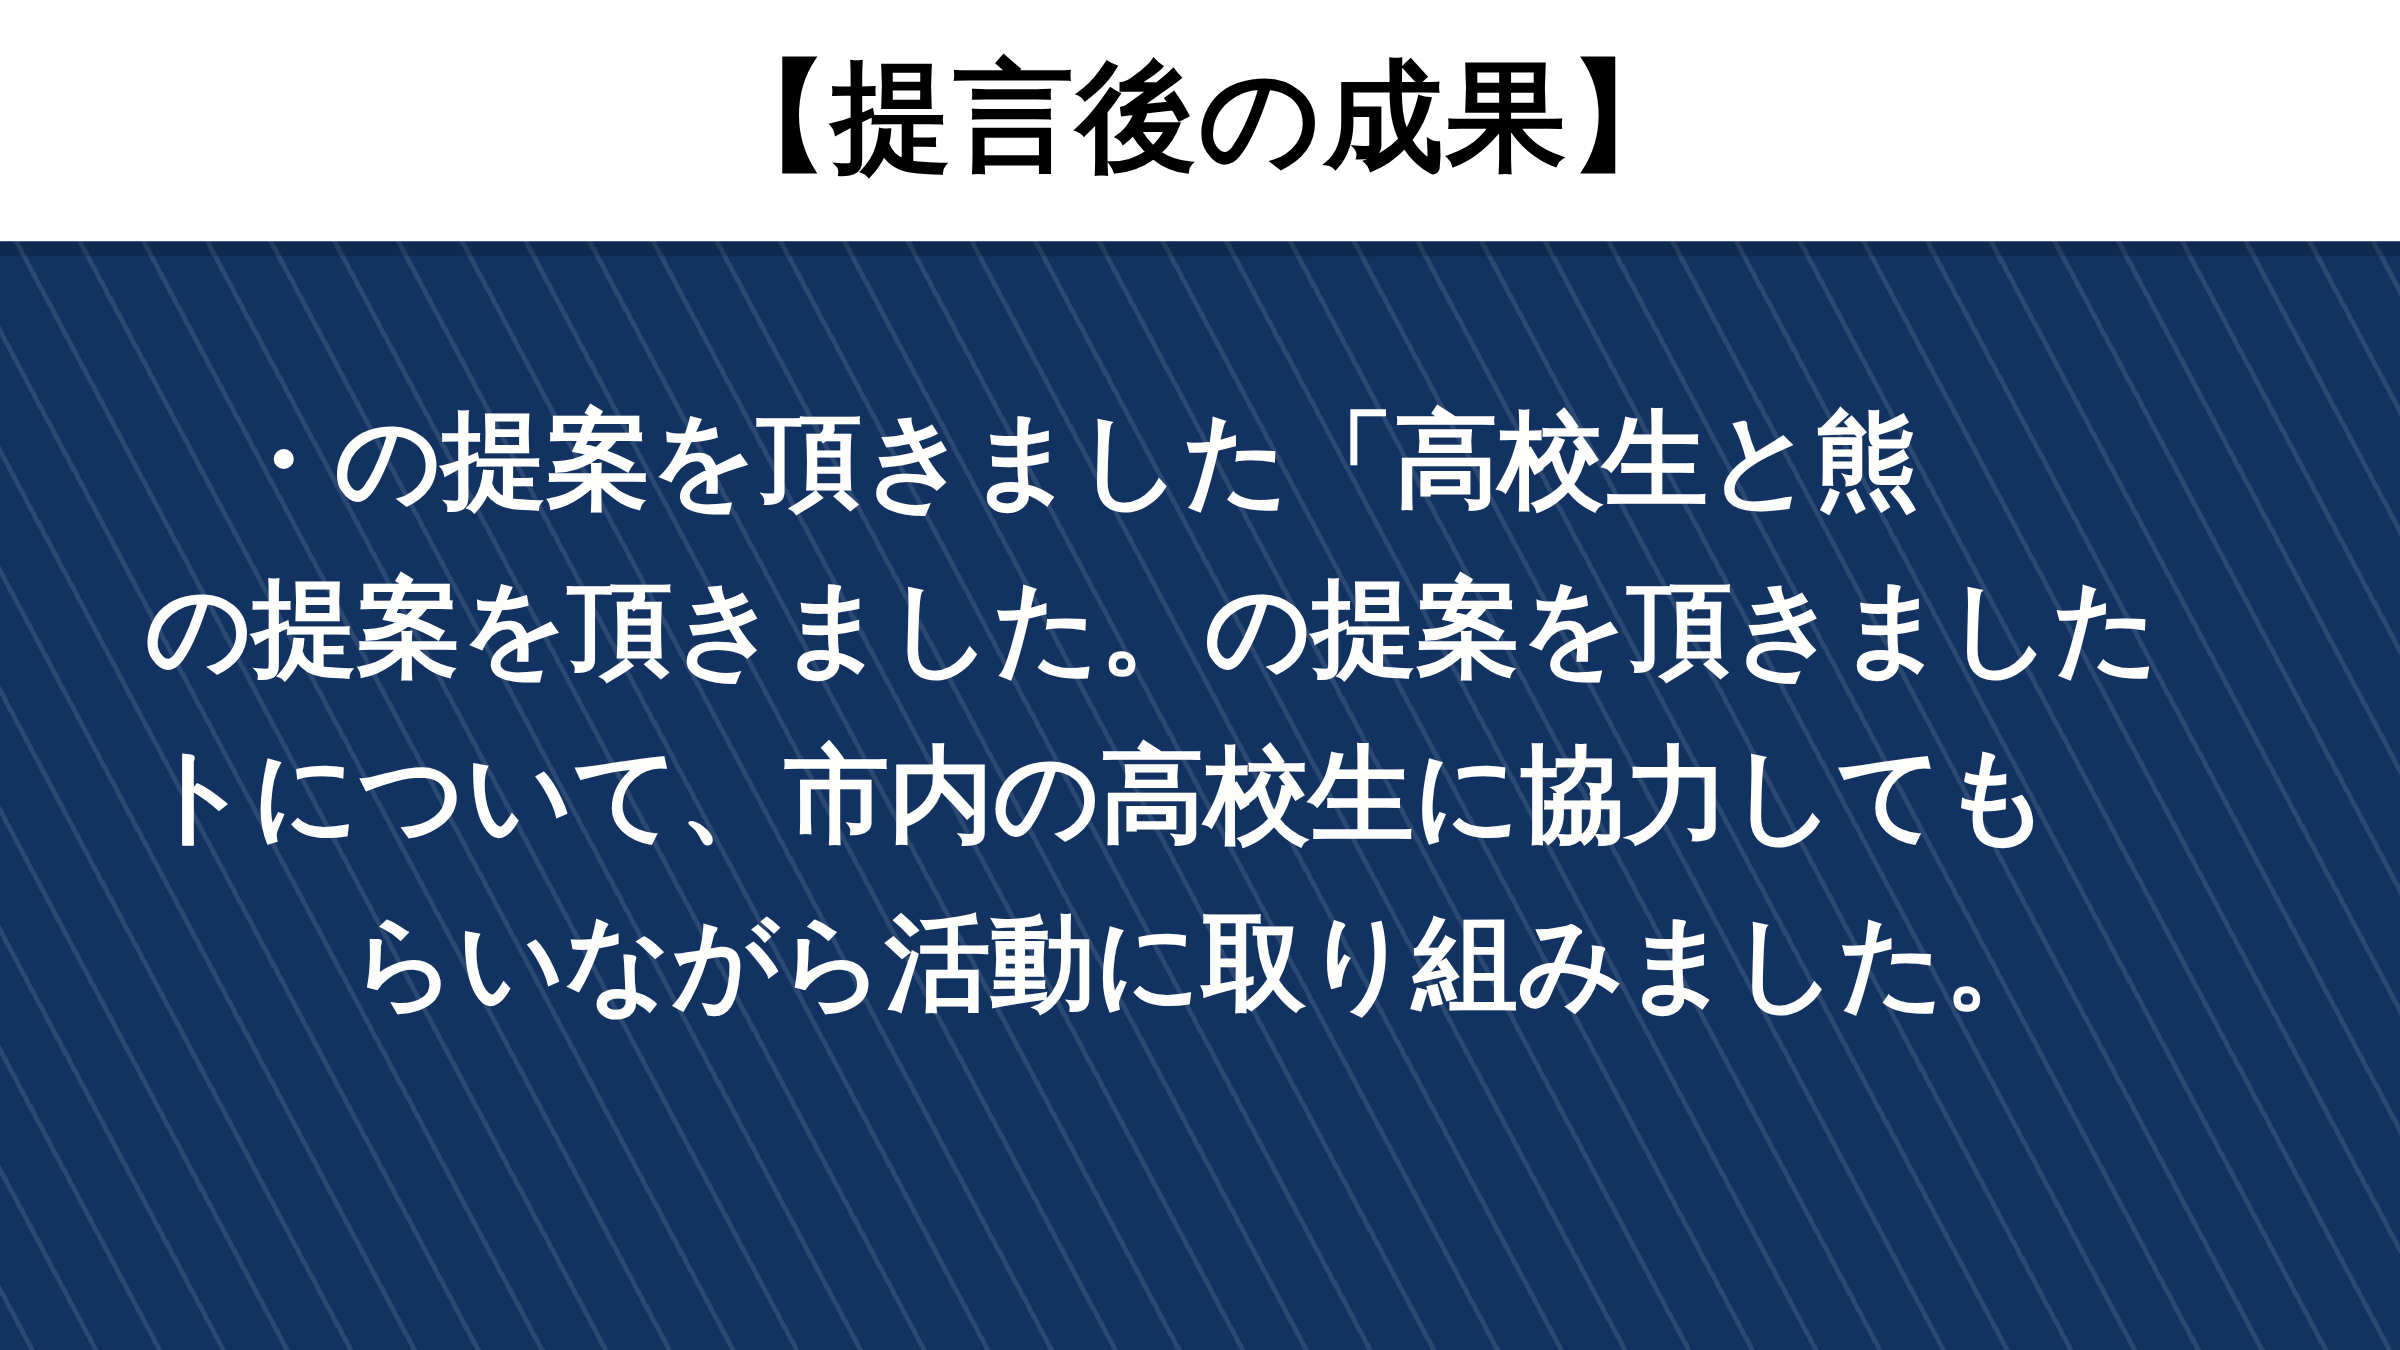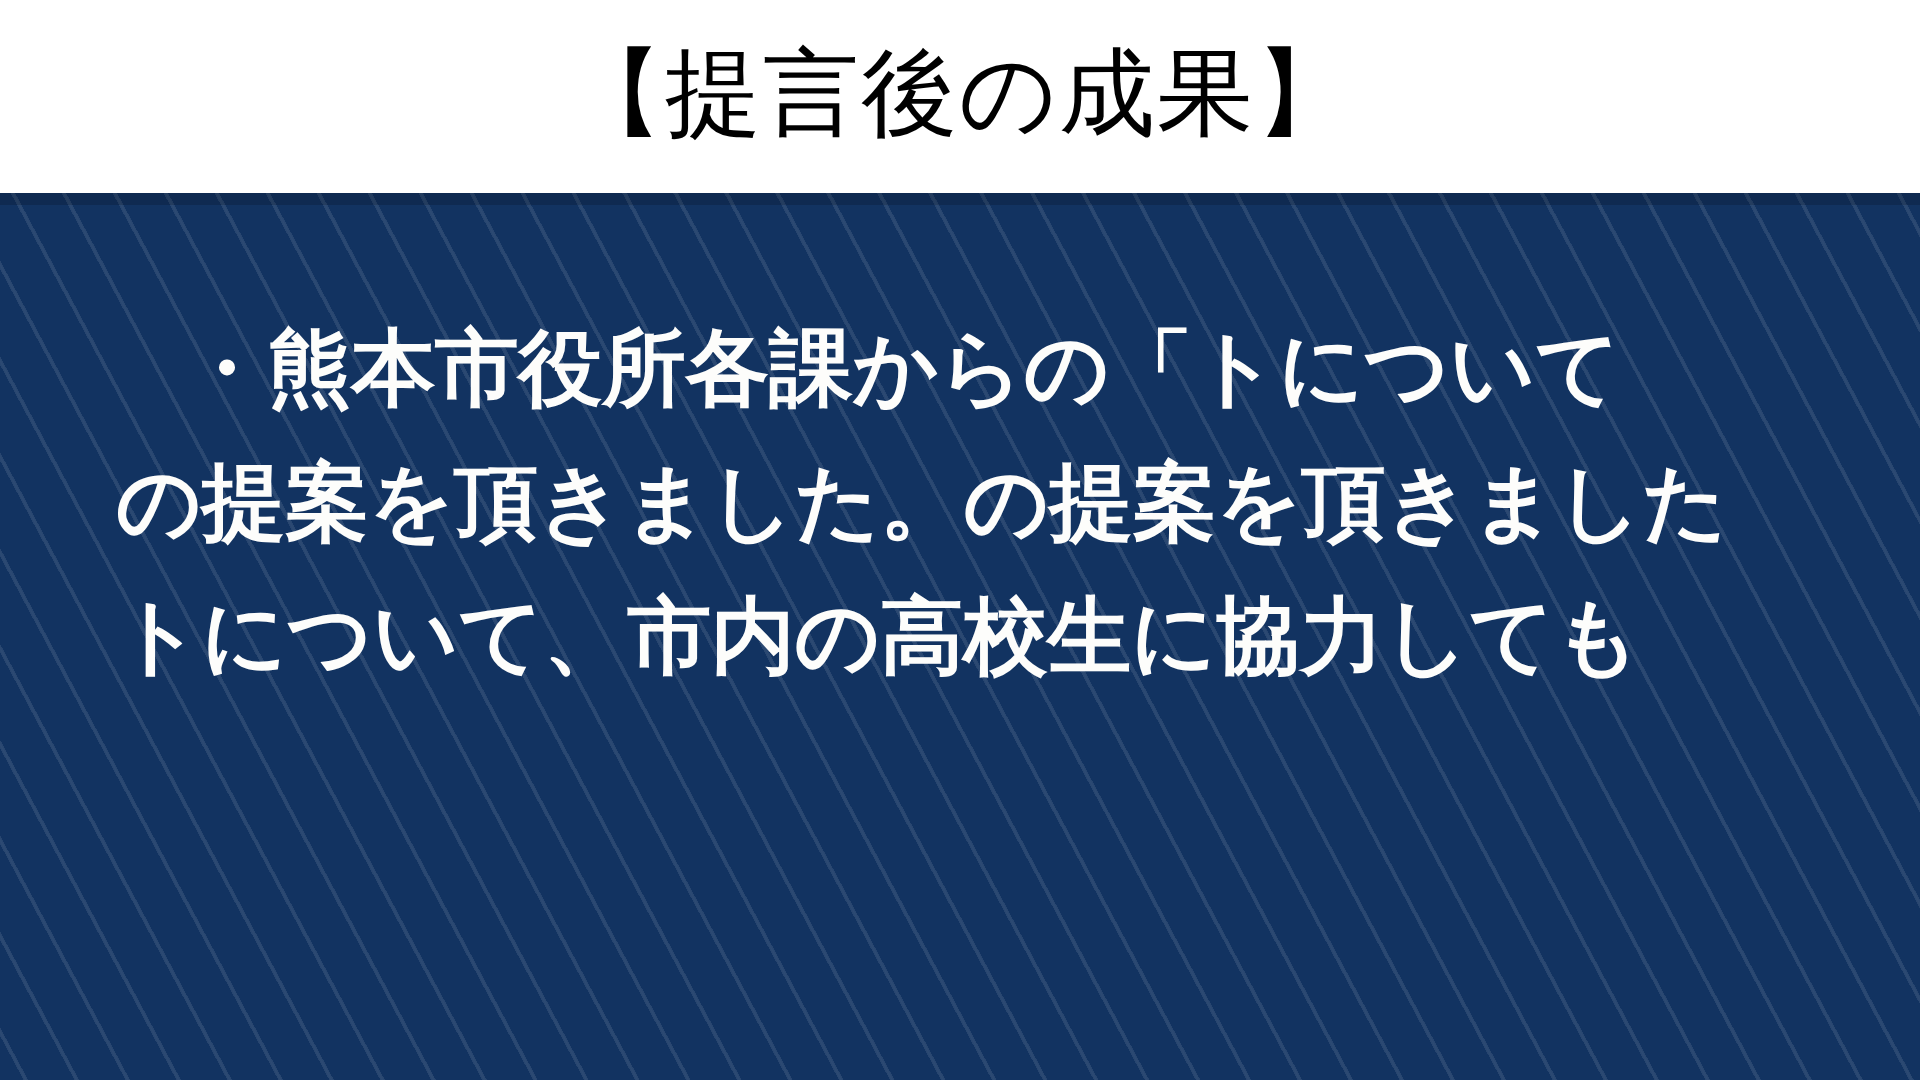--- a/index.html
+++ b/index.html
@@ -29,21 +29,21 @@
     background: #ffffff;
     display: flex;
     align-items: center;
     justify-content: center;
   }
 
   #slide-title {
     color: #000000;
     font-size: 96px;
     line-height: 1;
-    font-weight: 400;
+    font-weight: 700;
     letter-spacing: 0.02em;
     white-space: nowrap;
     margin: 0;
     padding: 0 0 8px 0;
     font-family: "DejaVu Sans", "Liberation Sans", sans-serif;
   }
 
   
   #content-panel {
     position: absolute;
@@ -122,19 +122,20 @@
 
   <div id="title-band">
     <h1 id="slide-title">【提言後の成果】</h1>
   </div>
 
   <div id="content-panel">
     <div id="stripes"></div>
     <div id="panel-top-shade"></div>
 
     <div id="body-text-block">
-      <span class="body-line indented">・熊本市役所各課からの「トについて</span>
+      <span class="body-line indented">・の提案を頂きました「高校生と熊</span>
       <span class="body-line flush">の提案を頂きました。の提案を頂きました</span>
       <span class="body-line flush">トについて、市内の高校生に協力しても</span>
+      <span class="body-line">らいながら活動に取り組みました。</span>
     </div>
   </div>
 
 </div>
 
 </body></html>

